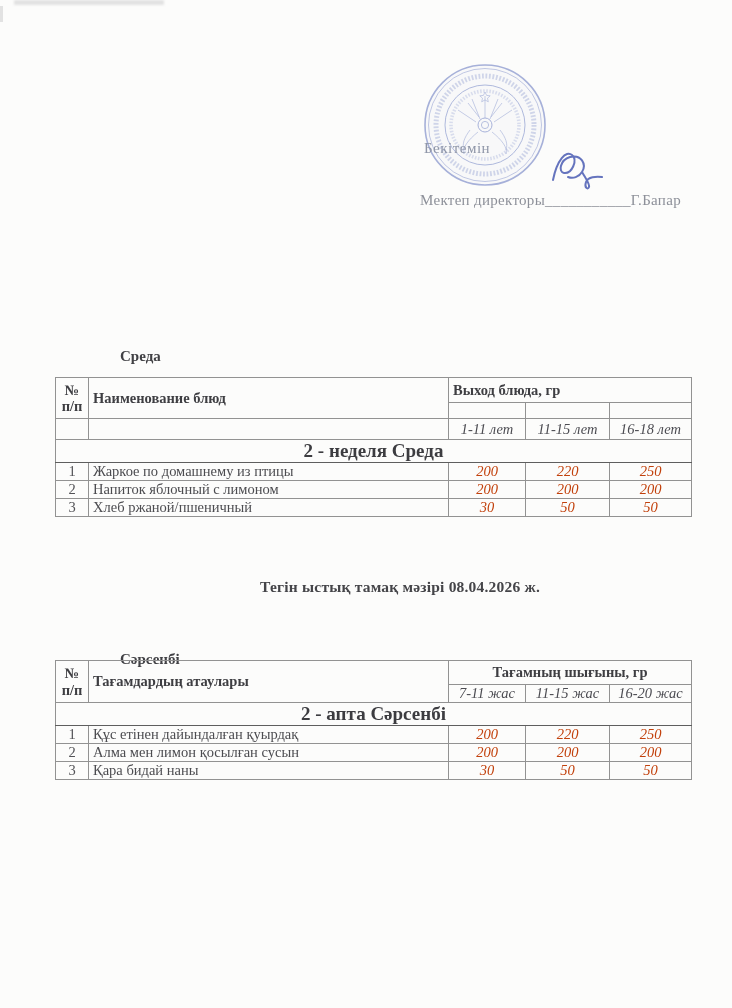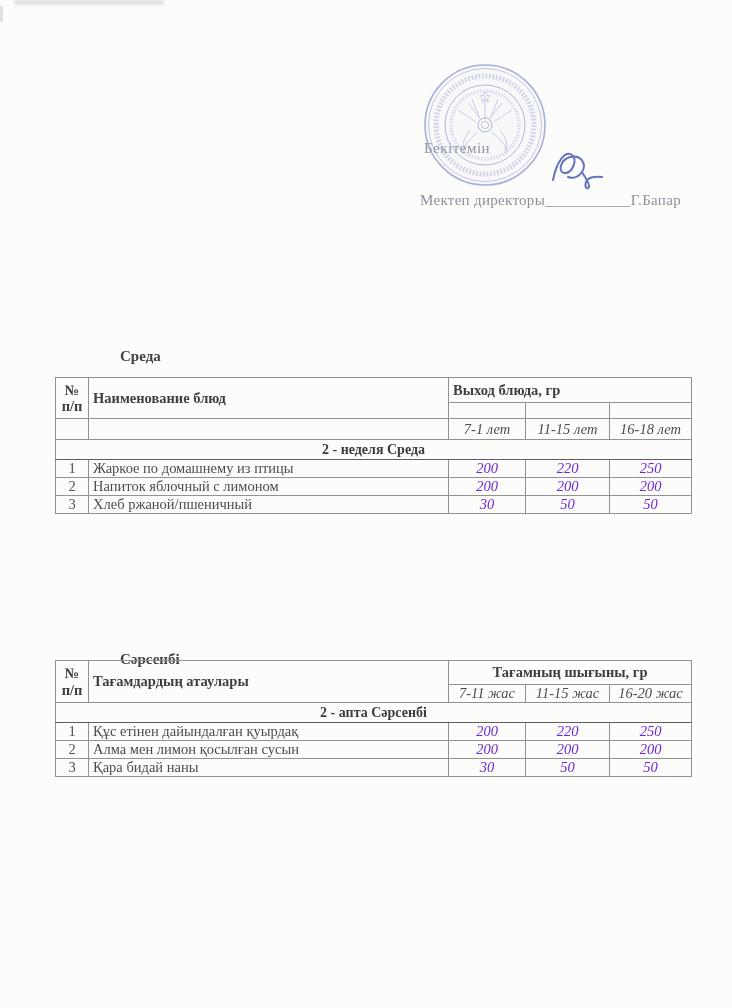--- a/index.html
+++ b/index.html
@@ -36,25 +36,25 @@
   table.menu td{border:1px solid #929292;font-size:14.5px;padding:0 4px;vertical-align:middle;overflow:hidden;white-space:nowrap;}
   tr.r-a{height:25px;} tr.r-b{height:16px;} tr.r-c{height:21px;}
   tr.r-a2{height:24px;} tr.r-b2{height:16px;}
   tr.r-week{height:20px;} tr.r-data{height:18px;}
   td.th{font-weight:bold;color:#3e3e42;}
   td.no-h{text-align:center;line-height:1.12;font-size:13.5px;padding:0 2px;}
   td.name-h{padding-left:9px;}
   td.out-h{padding-left:9px;}
   td.out-h-c{text-align:center;}
   td.age{font-style:italic;text-align:center;font-size:14px;color:#4c4c52;padding:0 2px;}
-  tr.r-week td{text-align:center;font-weight:bold;font-size:14px;color:#3c3c40;
+  tr.r-week td{text-align:center;font-weight:bold;font-size:19px;color:#3c3c40;
     border-top:1px solid #5e5e5e;border-bottom:1px solid #5e5e5e;}
   td.num{text-align:center;color:#525256;}
   td.dish{padding-left:9px;color:#4c4c50;}
-  td.val{font-style:italic;text-align:center;color:#6d28d9;font-size:14px;}
+  td.val{font-style:italic;text-align:center;color:#c2410c;font-size:14px;}
 </style>
 </head>
 <body>
 
 <div class="page">
 
   <div class="smudge-top"></div>
   <div class="edge-mark"></div>
 
   <svg class="stamp" viewBox="0 0 134 130">
@@ -100,21 +100,21 @@
       <td class="th out-h" colspan="3">Выход блюда, гр</td>
     </tr>
     <tr class="r-b">
       <td></td>
       <td></td>
       <td></td>
     </tr>
     <tr class="r-c">
       <td></td>
       <td></td>
-      <td class="age">7-1 лет</td>
+      <td class="age">1-11 лет</td>
       <td class="age">11-15 лет</td>
       <td class="age">16-18 лет</td>
     </tr>
     <tr class="r-week">
       <td colspan="5">2 - неделя Среда</td>
     </tr>
     <tr class="r-data">
       <td class="num">1</td>
       <td class="dish">Жаркое по домашнему из птицы</td>
       <td class="val">200</td>
@@ -131,20 +131,21 @@
     <tr class="r-data">
       <td class="num">3</td>
       <td class="dish">Хлеб ржаной/пшеничный</td>
       <td class="val">30</td>
       <td class="val">50</td>
       <td class="val">50</td>
     </tr>
   </tbody>
     </table>
 
+  <div class="title title-kz">Тегін ыстық тамақ  мәзірі 08.04.2026 ж.</div>
   <div class="day day-kz">Сәрсенбі</div>
 
   <table class="menu t-kz">
     <colgroup>
         <col style="width:33px">
         <col style="width:360px">
         <col style="width:77px">
         <col style="width:84px">
         <col style="width:82px">
       </colgroup>

